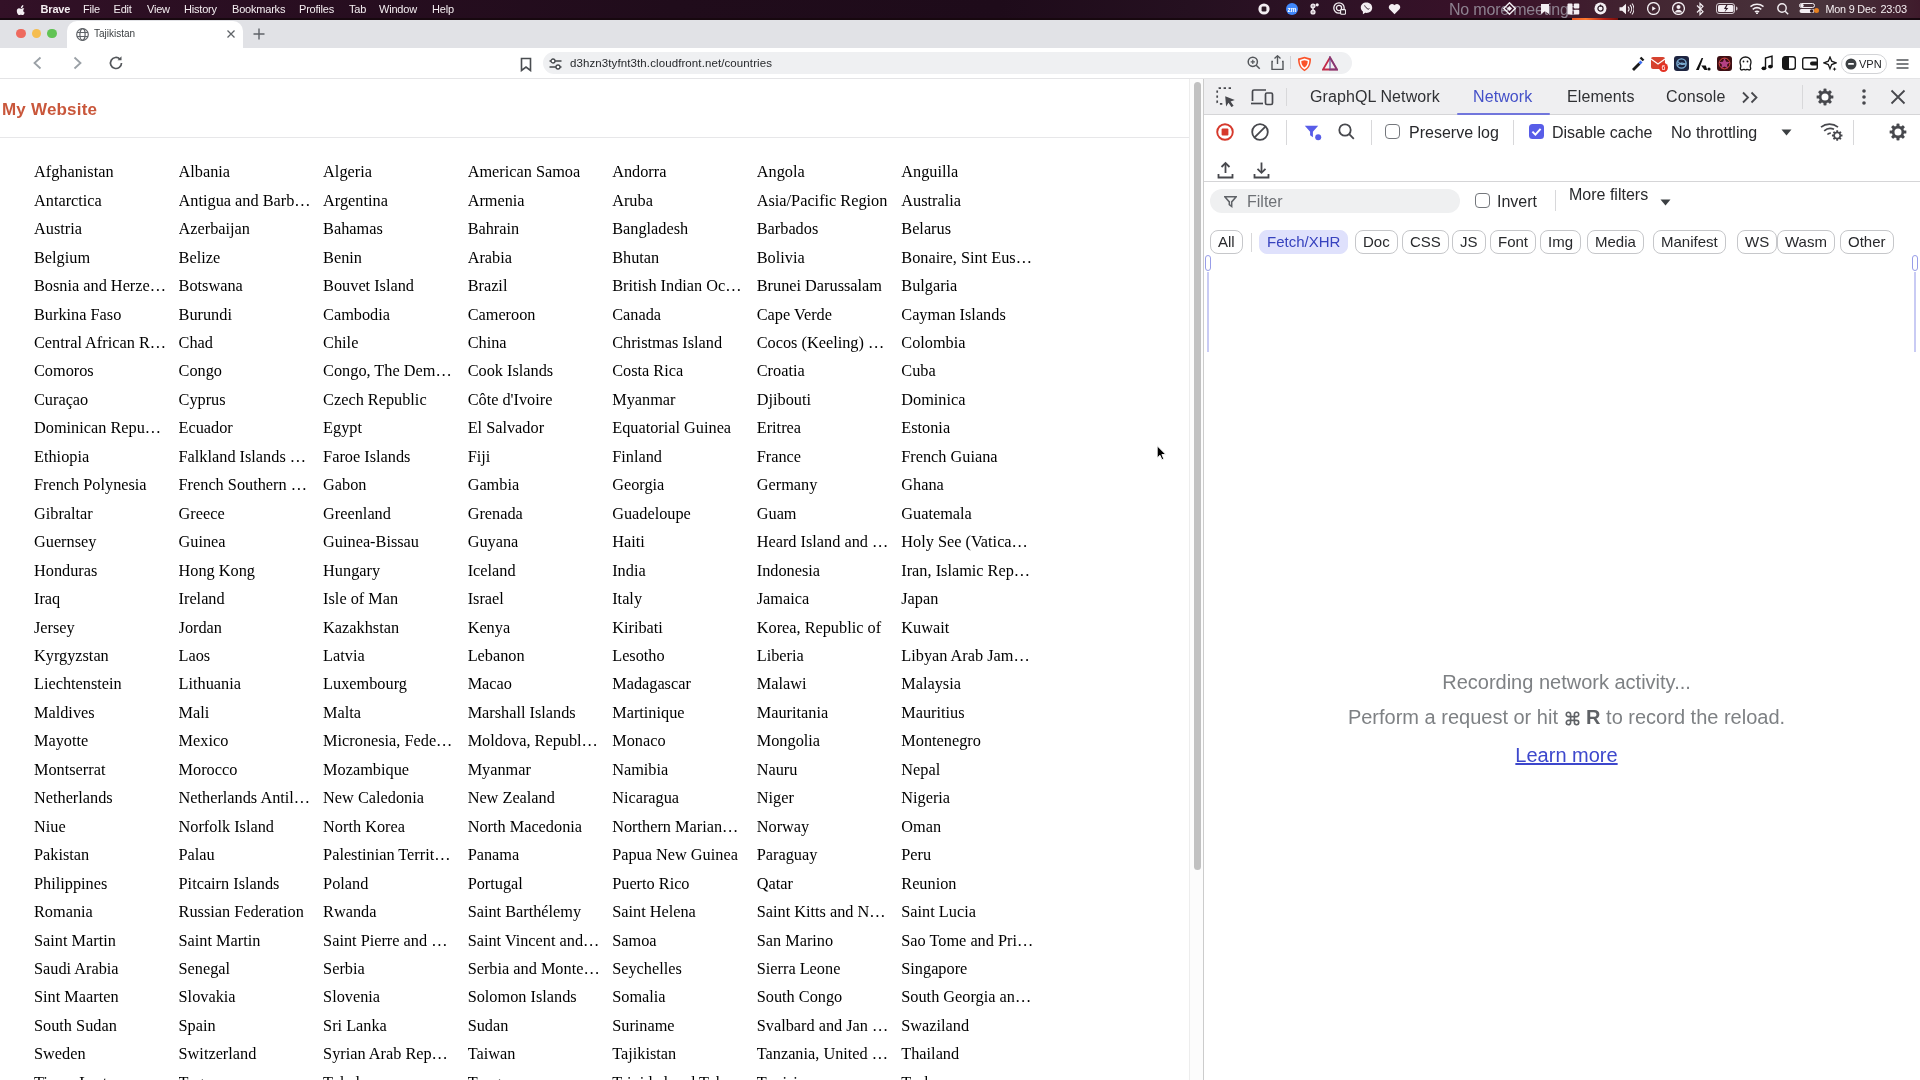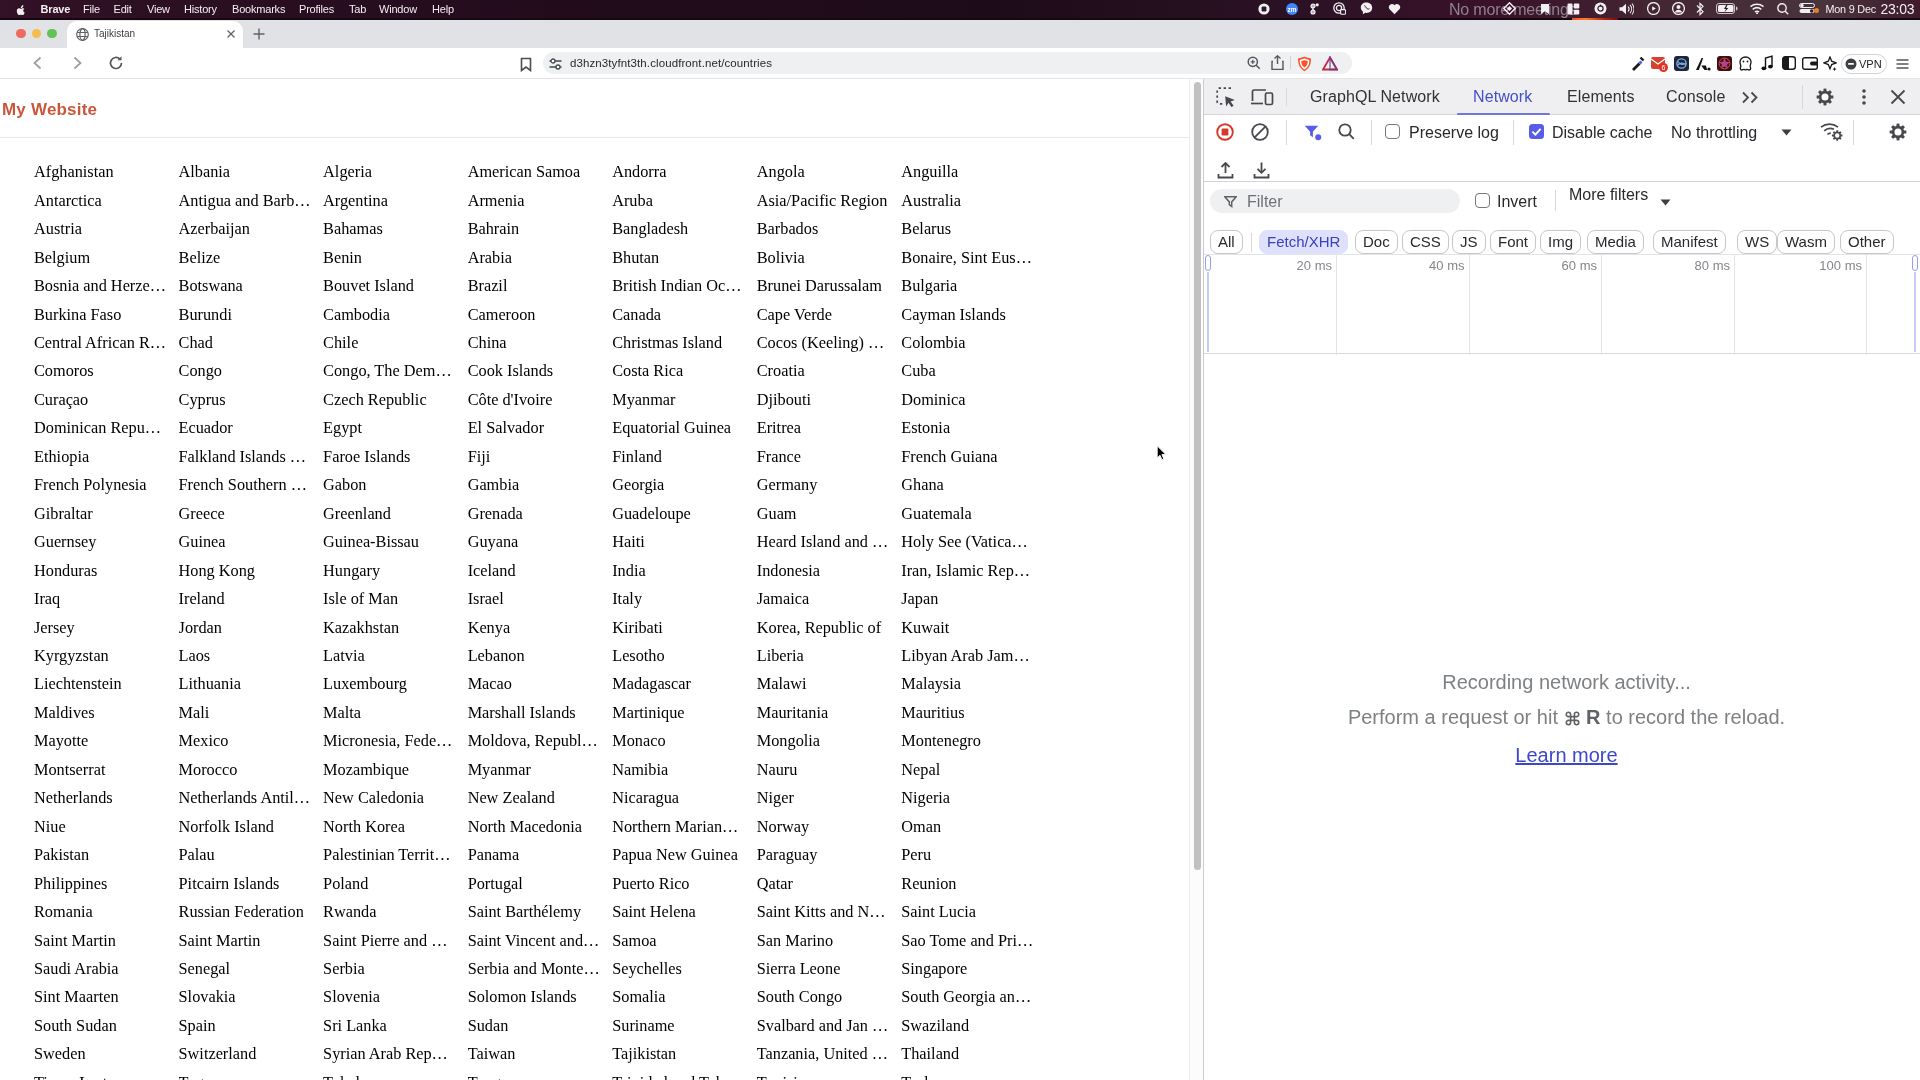--- a/index.html
+++ b/index.html
@@ -50,21 +50,21 @@
     <span class="mi" style="left:113.5px">Edit</span>
     <span class="mi" style="left:147px">View</span>
     <span class="mi" style="left:184px">History</span>
     <span class="mi" style="left:232px">Bookmarks</span>
     <span class="mi" style="left:299px">Profiles</span>
     <span class="mi" style="left:349px">Tab</span>
     <span class="mi" style="left:379px">Window</span>
     <span class="mi" style="left:432px">Help</span>
     <span class="mi" style="left:1449px;color:#8d8290;font-size:16px">No more meetings</span>
     <span class="mi" style="left:1825.5px;font-size:10.8px">Mon 9 Dec</span>
-    <span class="mi" style="left:1880.4px;font-size:14px">23:03</span>
+    <span class="mi" style="left:1880.4px;font-size:11px">23:03</span>
     <div class="abs" style="left:1258px;top:2.5px;width:12px;height:12px;">
       <svg width="12" height="12" viewBox="0 0 12 12">
         <circle cx="6" cy="6" r="5.6" fill="#f3eef2"></circle>
         <rect x="3.6" y="3.6" width="4.8" height="4.8" rx="1.2" fill="#2c1a26"></rect>
       </svg>
     </div>
     <div class="abs" style="left:1285.5px;top:2.5px;width:12px;height:12px;">
       <svg width="12" height="12" viewBox="0 0 12 12">
         <circle cx="6" cy="6" r="6" fill="#4087fc"></circle>
         <text x="6" y="8.6" font-size="6.5" font-weight="700" fill="#fff" text-anchor="middle" font-family="Liberation Sans">zm</text>
@@ -756,32 +756,20 @@
 <div class="chip" style="left:198px">CSS</div>
 <div class="chip" style="left:248px">JS</div>
 <div class="chip" style="left:286px">Font</div>
 <div class="chip" style="left:336px">Img</div>
 <div class="chip" style="left:383px">Media</div>
 <div class="chip" style="left:449px">Manifest</div>
 <div class="chip" style="left:533px">WS</div>
 <div class="chip" style="left:573px">Wasm</div>
 <div class="chip" style="left:636px">Other</div>
 <div class="vsep" style="left:46.5px;top:154px;height:19px"></div>
-<div id="ruler">
-        <div class="gline" style="left:132px"></div>
-        <div class="glabel" style="left:68px">20 ms</div>
-        <div class="gline" style="left:264.5px"></div>
-        <div class="glabel" style="left:200.5px">40 ms</div>
-        <div class="gline" style="left:397px"></div>
-        <div class="glabel" style="left:333px">60 ms</div>
-        <div class="gline" style="left:530px"></div>
-        <div class="glabel" style="left:466px">80 ms</div>
-        <div class="gline" style="left:662px"></div>
-        <div class="glabel" style="left:598px">100 ms</div>
-      </div>
 <div class="abs" style="left:0.5px;top:175.5px;width:6px;height:16px;border:1.5px solid #989de8;border-radius:4px;background:#fff"></div>
 <div class="abs" style="left:3px;top:193px;width:1.5px;height:80px;background:#c9cbf4"></div>
 <div class="abs" style="left:707.5px;top:175.5px;width:6px;height:16px;border:1.5px solid #989de8;border-radius:4px;background:#fff"></div>
 <div class="abs" style="left:710px;top:193px;width:1.5px;height:80px;background:#c9cbf4"></div>
 <div class="msg" style="top:591.8px">Recording network activity...</div>
 <div class="msg" style="top:627.2px">Perform a request or hit <svg width="17" height="17" viewBox="0 0 18 18" style="display:inline-block;vertical-align:-2.5px">
           <g fill="none" stroke="#5f6266" stroke-width="1.7">
             <path d="M7 7L7 4.7 A2.3 2.3 0 1 0 4.7 7 L7 7z"></path>
             <path d="M11 7L13.3 7 A2.3 2.3 0 1 0 11 4.7 L11 7z"></path>
             <path d="M7 11L4.7 11 A2.3 2.3 0 1 0 7 13.3 L7 11z"></path>

